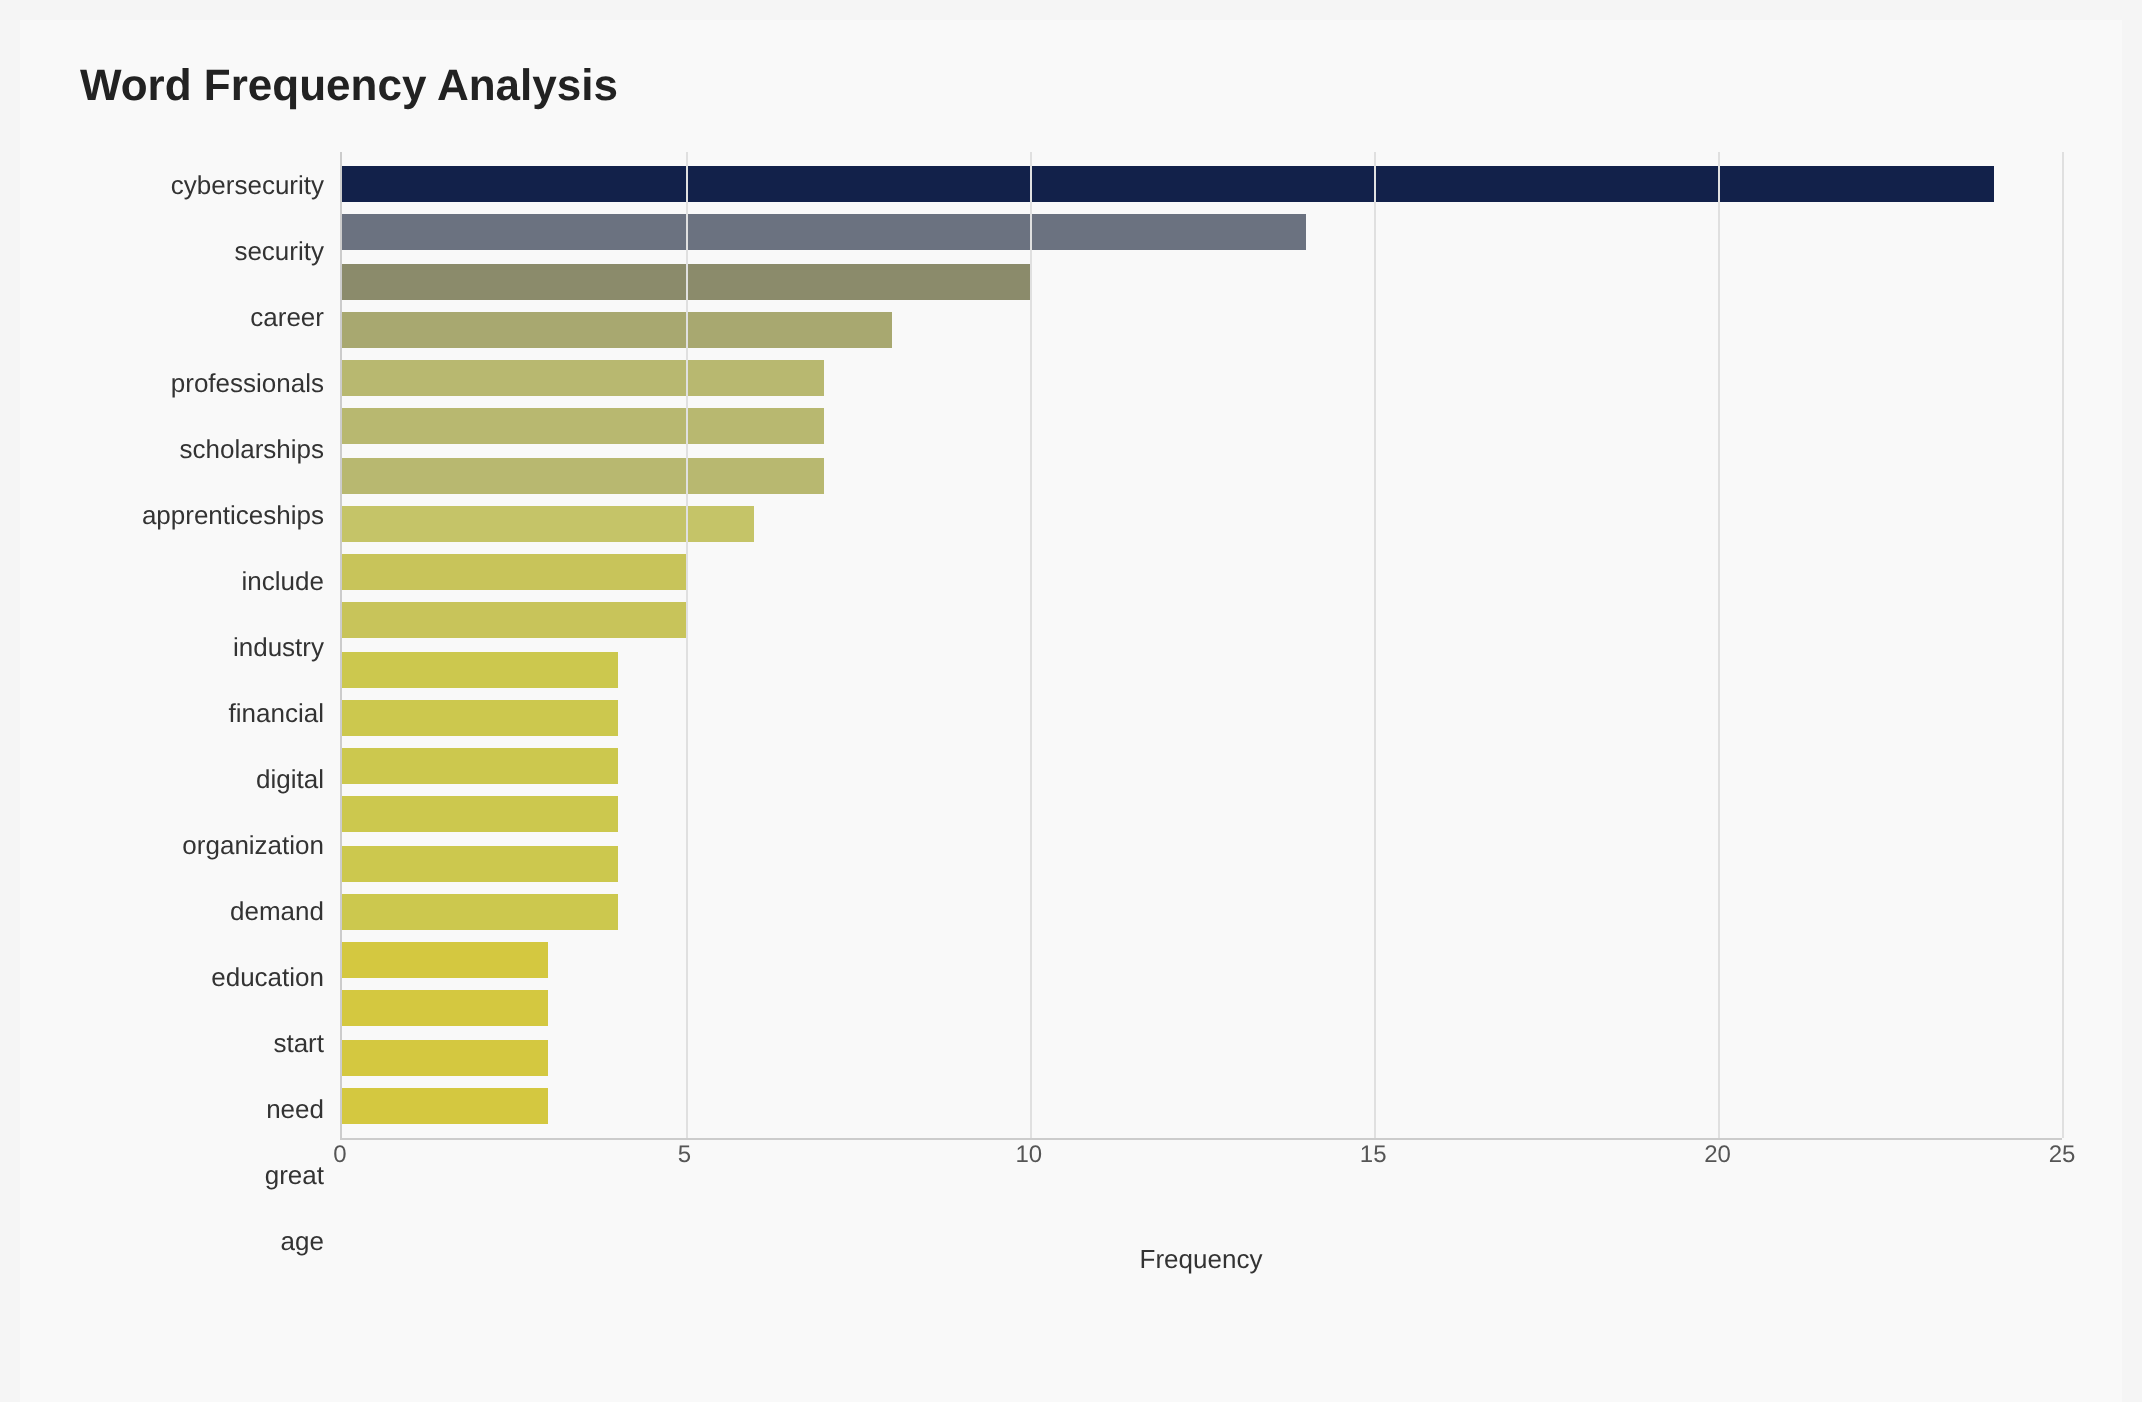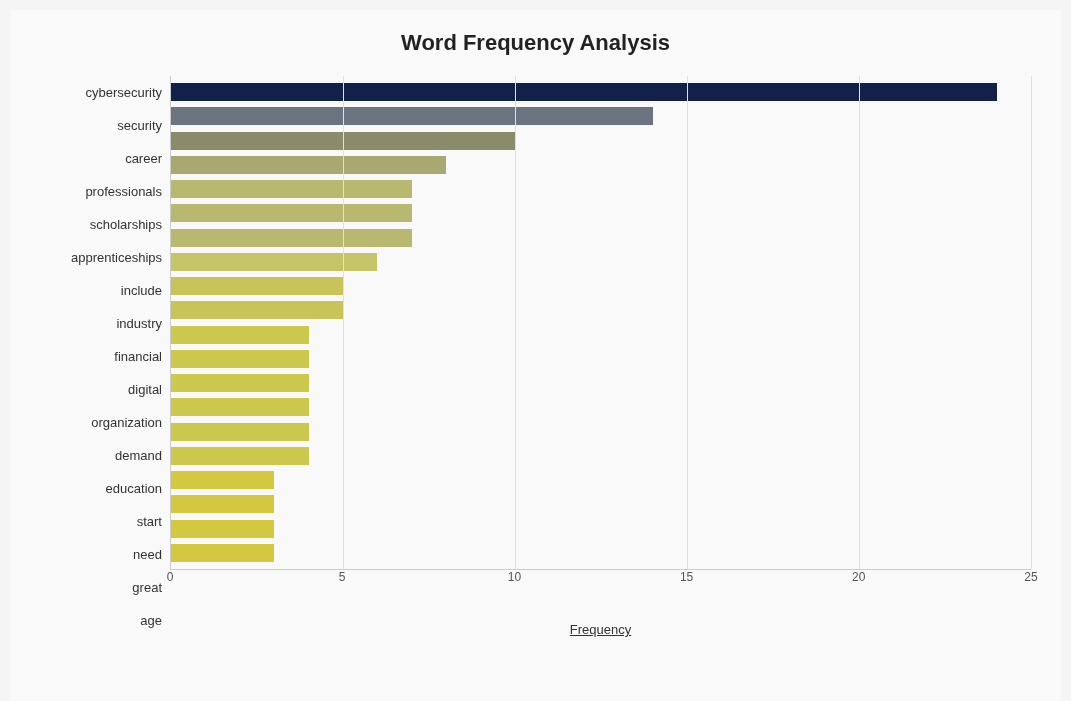--- a/index.html
+++ b/index.html
@@ -13,21 +13,20 @@
       padding: 10px;
     }
     .chart-container {
       background: #f9f9f9;
       width: 1071px;
       height: 701px;
       padding: 20px 30px 60px 30px;
       position: relative;
     }
     .chart-title {
-      text-align: center;
       font-size: 22px;
       font-weight: bold;
       color: #222;
     }
     .chart-area {
       display: flex;
       flex-direction: row;
       height: calc(100% - 60px);
       position: relative;
       margin-top: 20px;
@@ -94,21 +93,20 @@
       font-size: 12px;
       color: #555;
       position: absolute;
       transform: translateX(-50%);
     }
     .x-axis-label {
       text-align: center;
       font-size: 13px;
       color: #333;
       margin-top: 22px;
-      text-decoration: underline;
     }
   </style>
 </head>
 <body>
 
 <div class="chart-container">
   <div class="chart-title">Word Frequency Analysis</div>
   <div class="chart-area">
     <div class="y-labels" id="y-labels">
         <div class="y-label">cybersecurity</div>

